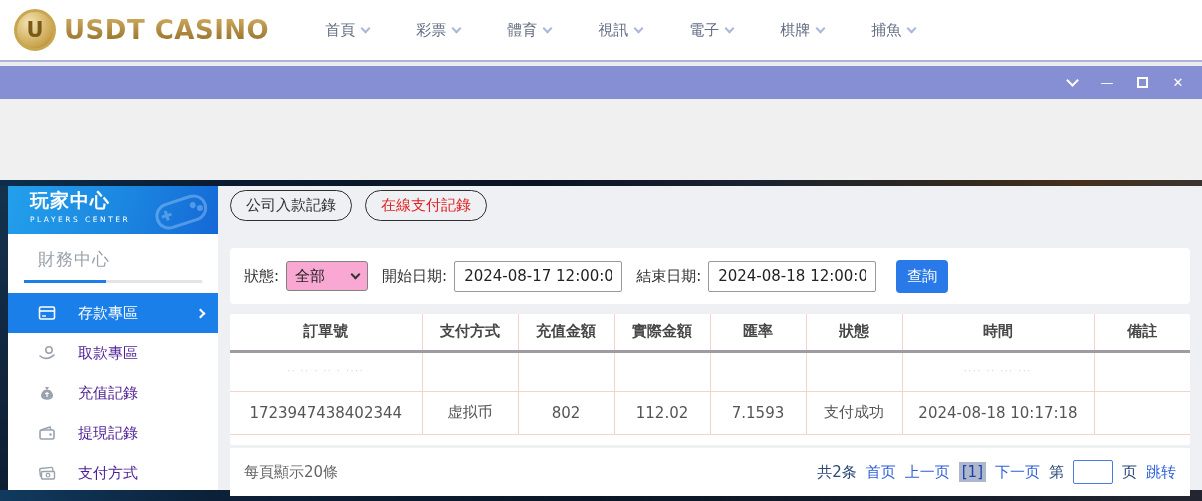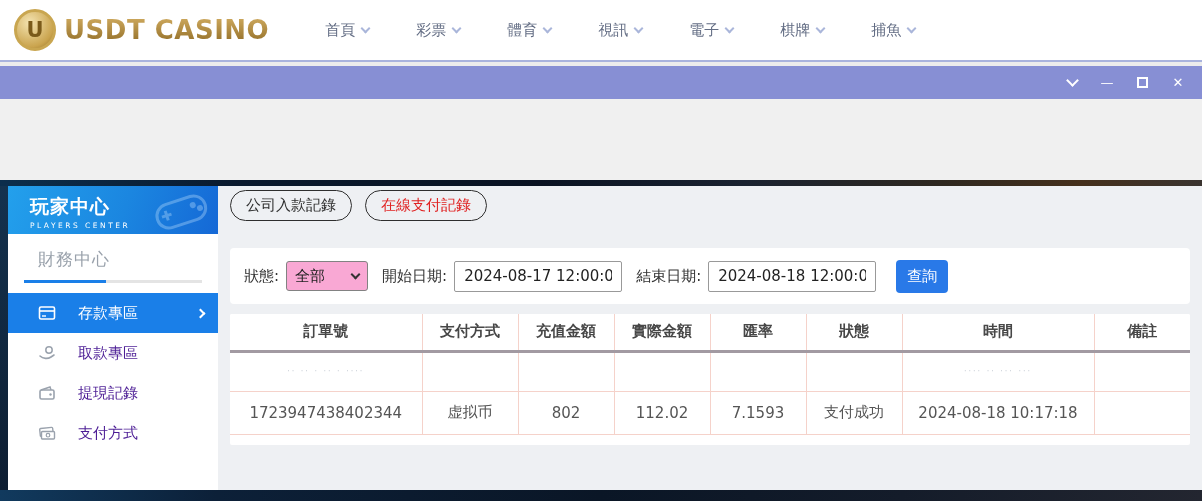--- a/index.html
+++ b/index.html
@@ -38,21 +38,21 @@
   .dark-band-bottom { height:11px;
     background:linear-gradient(90deg,#113a5e 0%,#0c2038 18%,#0a1626 50%,#141c2a 75%,#232630 100%); }
 
   
   .app { height:304px; display:flex; background:#eef0f3; }
   .left-strip { width:8px; background:linear-gradient(180deg,#14324e,#0e1e32); }
 
   
   .sidebar { width:210px; background:#ffffff; flex-shrink:0; }
   .sb-header { height:48px; background:linear-gradient(110deg,#23a0ec 0%,#1b86e0 55%,#1568d6 100%);
-               color:#fff; padding:8px 0 0 22px; position:relative; overflow:hidden; }
+               color:#fff; padding:2px 0 0 22px; position:relative; overflow:hidden; }
   .sb-title { font-size:19px; font-weight:700; letter-spacing:1px; }
   .sb-sub { font-size:7.5px; letter-spacing:2.5px; margin-top:1px; }
   .gamepad { position:absolute; right:10px; top:6px; opacity:.35; transform:rotate(-18deg); }
   .sb-section { color:#99a1ab; font-size:17px; padding:14px 0 0 30px; letter-spacing:1px; }
   .sb-rule { height:3px; margin:9px 16px 10px 16px;
              background:linear-gradient(90deg,#1a7fe8 0 46%, #e4e4e4 46% 100%); }
   .sb-item { height:40px; display:flex; align-items:center; padding:0 14px 0 30px;
              font-size:15px; color:#4c1d95; cursor:pointer; gap:22px; }
   .sb-item .sb-ico { color:#9aa2ad; display:flex; }
   .sb-item.active { background:#1a7fe8; color:#fff; }
@@ -183,20 +183,30 @@
       <span class="right-arrow"></span>
     </div>
     <div class="sb-item">
       <span class="sb-ico">
         <svg width="18" height="18" viewBox="0 0 18 18">
             <circle cx="11" cy="6" r="3.2" fill="none" stroke="currentColor" stroke-width="1.5"></circle>
             <path d="M2 12 c3 3 8 3 11 1 l3 -2" fill="none" stroke="currentColor" stroke-width="1.6" stroke-linecap="round"></path>
           </svg>
       </span>
       <span>取款專區</span>
+    </div>
+    <div class="sb-item">
+      <span class="sb-ico">
+        <svg width="18" height="18" viewBox="0 0 18 18">
+            <path d="M7 3 h4 l-1.5 2.5 h-1z" fill="currentColor"></path>
+            <path d="M9 5.5 c-4 0-6 3.5-6 6.5 a6 3.8 0 0 0 12 0 c0-3-2-6.5-6-6.5z" fill="currentColor"></path>
+            <path d="M9 8 v5 M7 9.5 h4" stroke="#fff" stroke-width="1.2" fill="none"></path>
+          </svg>
+      </span>
+      <span>充值記錄</span>
     </div>
     <div class="sb-item">
       <span class="sb-ico">
         <svg width="18" height="18" viewBox="0 0 18 18">
             <path d="M3 6 l9-3 1 3" fill="none" stroke="currentColor" stroke-width="1.5"></path>
             <rect x="2" y="6" width="14" height="9" rx="1.5" fill="none" stroke="currentColor" stroke-width="1.6"></rect>
             <circle cx="12.5" cy="10.5" r="1.2" fill="currentColor"></circle>
           </svg>
       </span>
       <span>提現記錄</span>
@@ -274,16 +284,30 @@
             <td>112.02</td>
             <td>7.1593</td>
             <td>支付成功</td>
             <td>2024-08-18 10:17:18</td>
             <td></td>
           </tr>
         </tbody>
       </table>
     </div>
 
+    <div class="footer-card">
+      <span class="pg-left">每頁顯示20條</span>
+      <div class="pg-right">
+        <span class="pg-total">共2条</span>
+        <span class="pg-link">首页</span>
+        <span class="pg-link">上一页</span>
+        <span class="pg-current">[1]</span>
+        <span class="pg-link">下一页</span>
+        <span class="pg-word">第</span>
+        <input class="pg-input" style="">
+        <span class="pg-word">页</span>
+        <span class="pg-link">跳转</span>
+      </div>
+    </div>
   </div>
 </div>
 
 <div class="dark-band-bottom"></div>
 
 </body></html>

